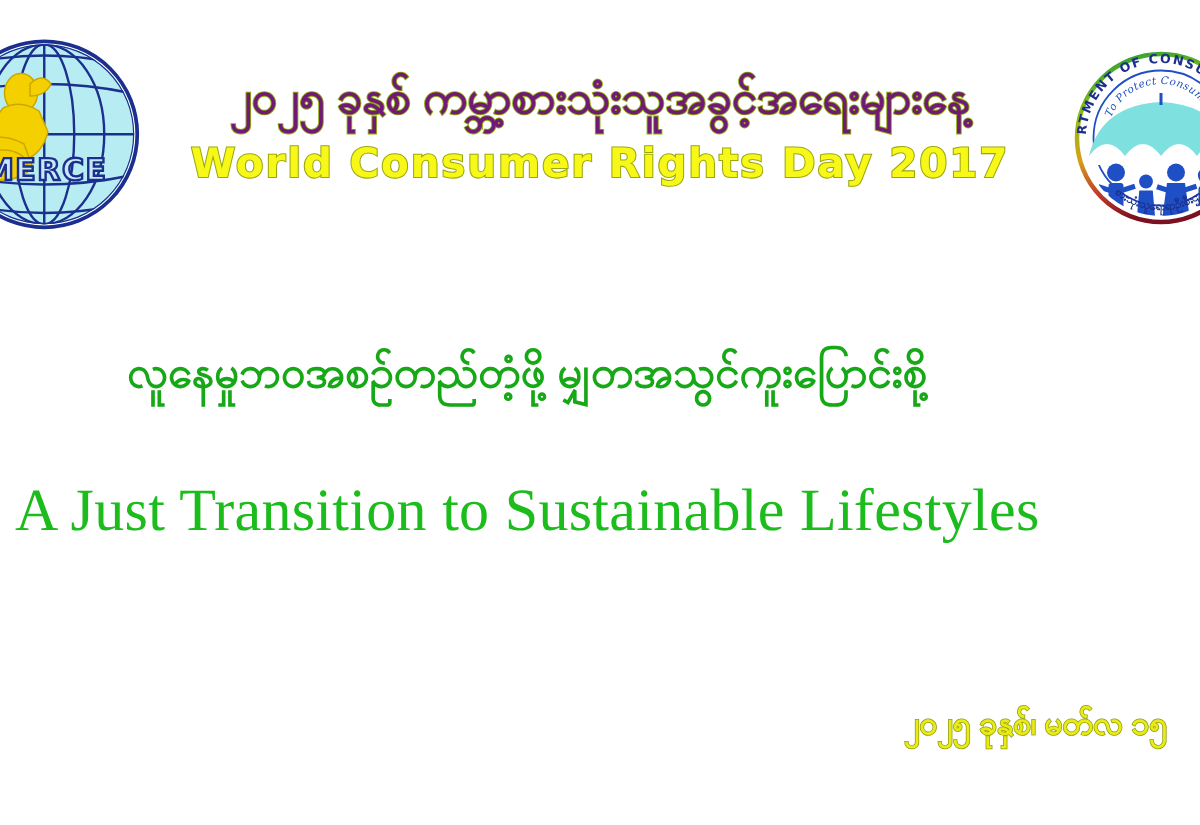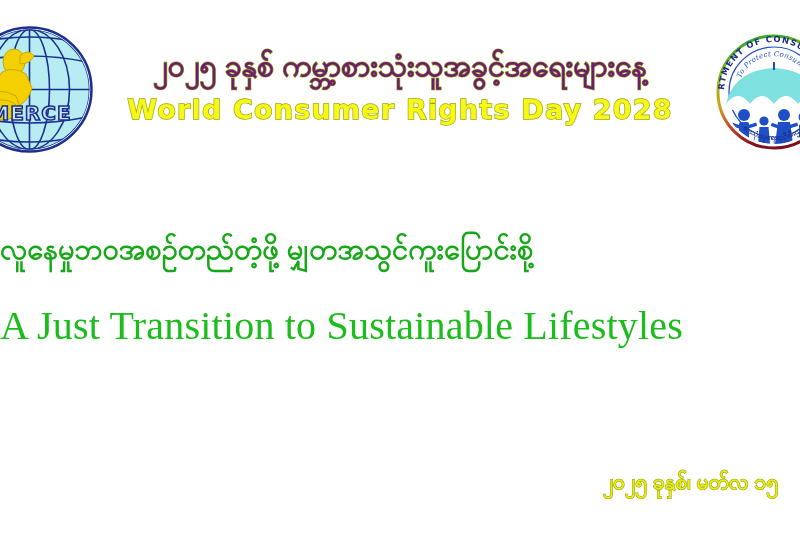--- a/index.html
+++ b/index.html
@@ -71,31 +71,32 @@
     letter-spacing: 1.2px;
     white-space: nowrap;
   }
 
   
   .theme-block {
     position: absolute;
     left: 0;
     top: 228px;
     width: 703px;
+    text-align: center;
   }
   .theme-my {
     font-family: "Liberation Sans", "DejaVu Sans", sans-serif;
     font-size: 29px;
     line-height: 1.5;
     font-weight: 700;
     color: #16a816;
     white-space: nowrap;
   }
   .theme-en {
-    margin-top: 30px;
+    margin-top: 44px;
     font-family: "Liberation Serif", "DejaVu Serif", serif;
     font-size: 40px;
     font-weight: 400;
     color: #1bbc1b;
     letter-spacing: 0.2px;
     white-space: nowrap;
   }
 
   
   .date-line {
@@ -211,21 +212,21 @@
         <textPath href="#arcTag" startOffset="50%" text-anchor="middle">To Protect Consumers</textPath>
       </text>
       <text font-family="DejaVu Sans, Liberation Sans, sans-serif" font-size="7.6" font-weight="700" fill="#1b2f8f">
         <textPath href="#arcBot" startOffset="50%" text-anchor="middle">စားသုံးသူရေးရာဦးစီးဌာန</textPath>
       </text>
     </svg>
   </div>
 
   <div class="title-block">
     <div class="title-my">၂၀၂၅ ခုနှစ် ကမ္ဘာ့စားသုံးသူအခွင့်အရေးများနေ့</div>
-    <div class="title-en">World Consumer Rights Day 2028</div>
+    <div class="title-en">World Consumer Rights Day 2017</div>
   </div>
 
   <div class="theme-block">
     <div class="theme-my">လူနေမှုဘဝအစဉ်တည်တံ့ဖို့ မျှတအသွင်ကူးပြောင်းစို့</div>
     <div class="theme-en">A Just Transition to Sustainable Lifestyles</div>
   </div>
 
   <div class="date-line">၂၀၂၅ ခုနှစ်၊ မတ်လ ၁၅</div>
 
 </div>

